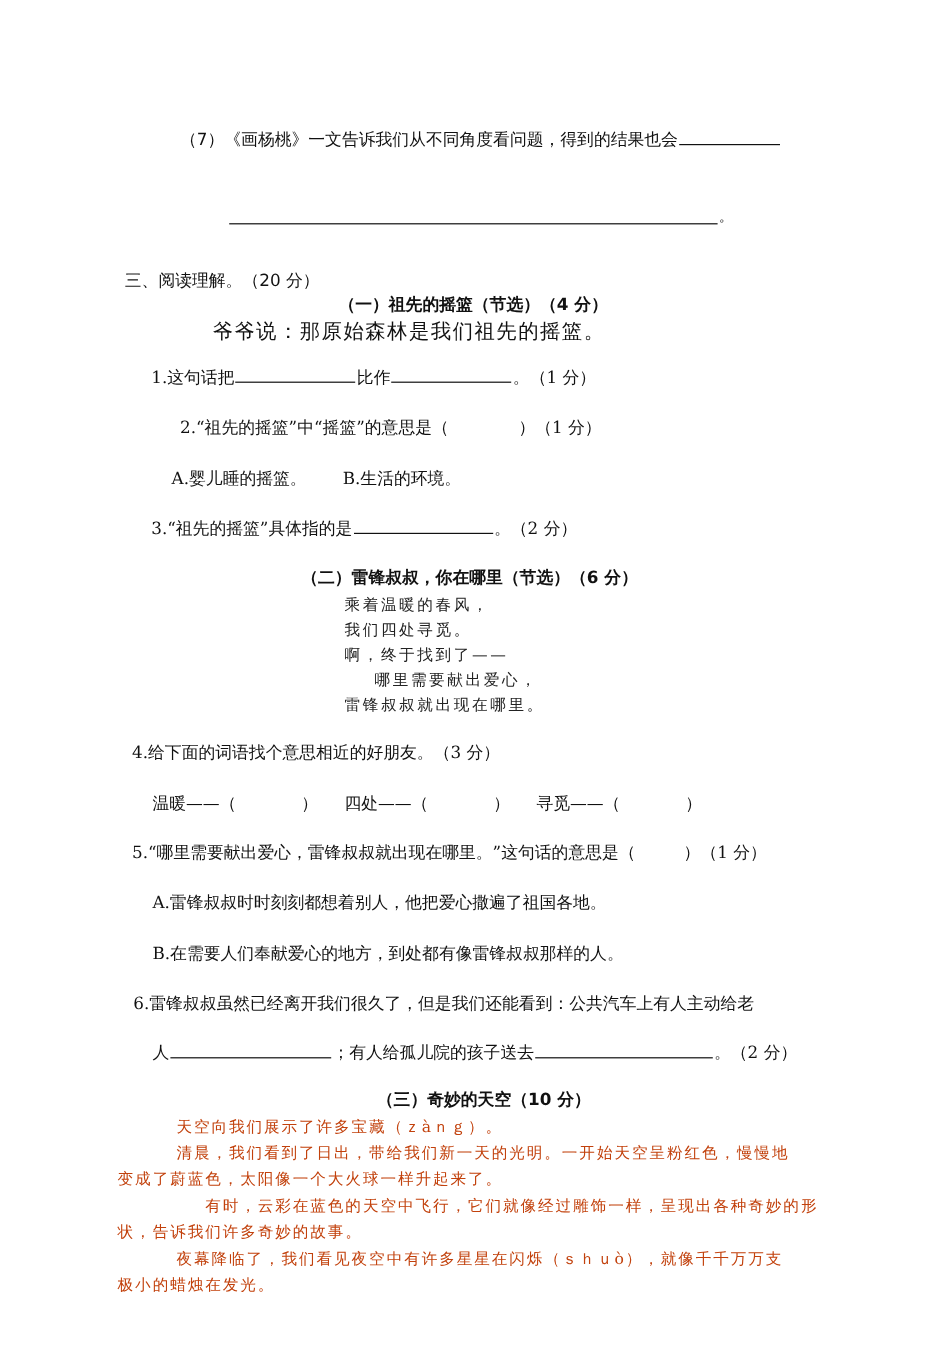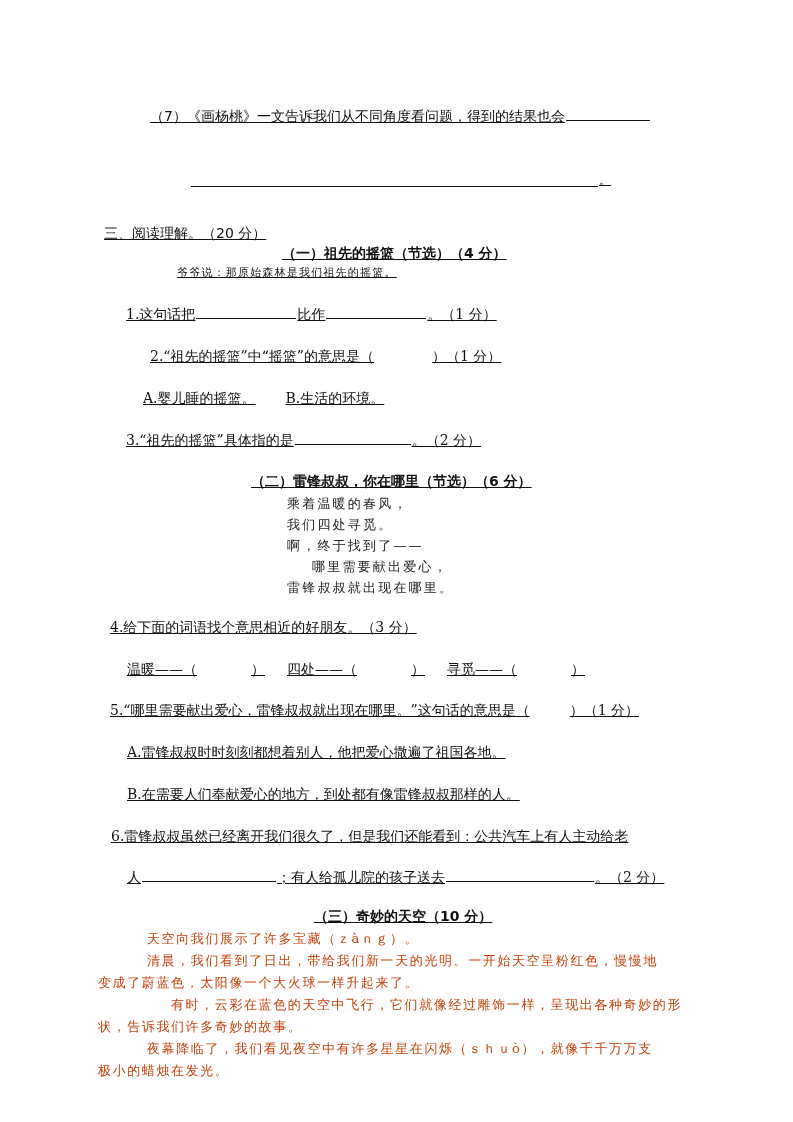--- a/index.html
+++ b/index.html
@@ -1,21 +1,21 @@
 <!DOCTYPE html>
 <html><head>
 <meta charset="utf-8">
 <style>
   html, body { margin: 0; padding: 0; background: #ffffff; }
   body { width: 793px; height: 1122px; position: relative; overflow: hidden; color: #111; }
-  .abs { position: absolute; white-space: nowrap; text-decoration: underline; }
+  .abs { position: absolute; white-space: nowrap; }
   .sans { font-family: "DejaVu Sans", "Liberation Sans", sans-serif; }
   .serif { font-family: "DejaVu Serif", "Liberation Serif", serif; }
   .t14 { font-size: 14px; }
-  .t13 { font-size: 11px; }
+  .t13 { font-size: 17px; }
   .bold { font-weight: bold; }
   .blank { display: inline-block; border-bottom: 1.3px solid #111; vertical-align: baseline; height: 1px; margin: 0 1px; }
   .gap { display: inline-block; }
   .para { position: absolute; font-family: "DejaVu Serif", "Liberation Serif", serif; font-size: 13px; letter-spacing: 1.6px; white-space: nowrap; color: #c2410c; }
   .poem { position: absolute; font-family: "DejaVu Serif", "Liberation Serif", serif; font-size: 13px; letter-spacing: 2.2px; color: #222; white-space: nowrap; }
 </style>
 </head>
 <body>
 
 <div class="abs sans t14" style="left:150px; top:108px;">

